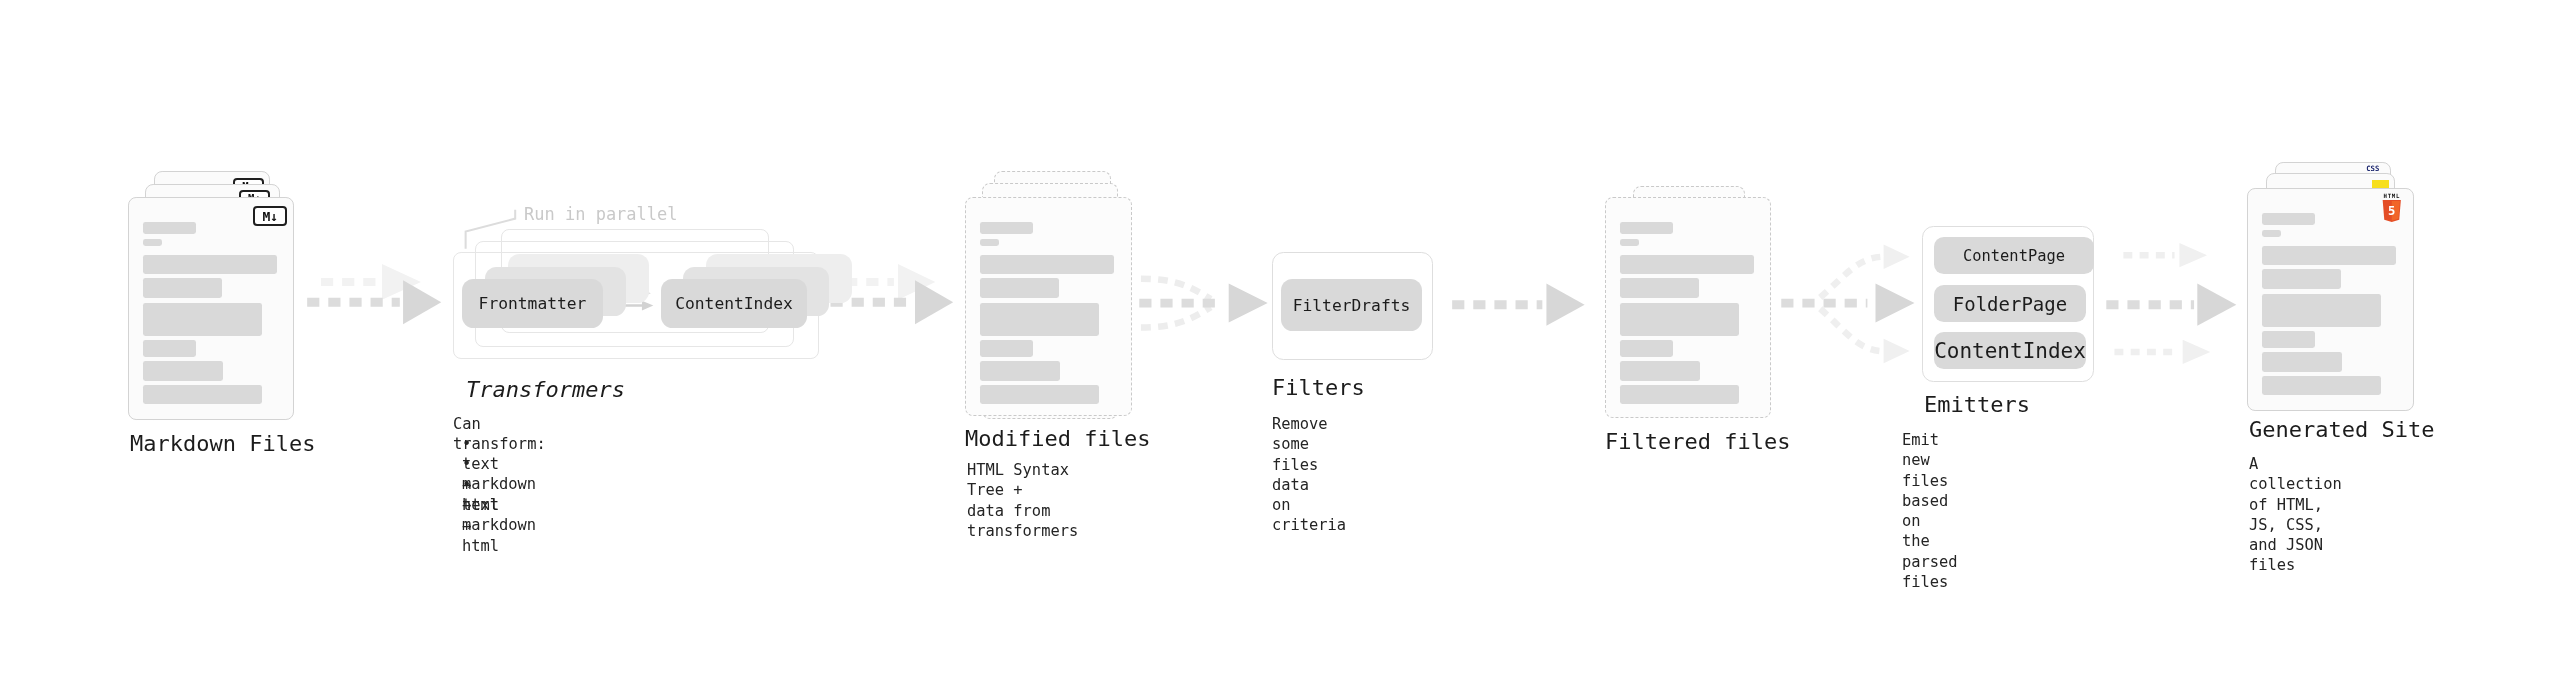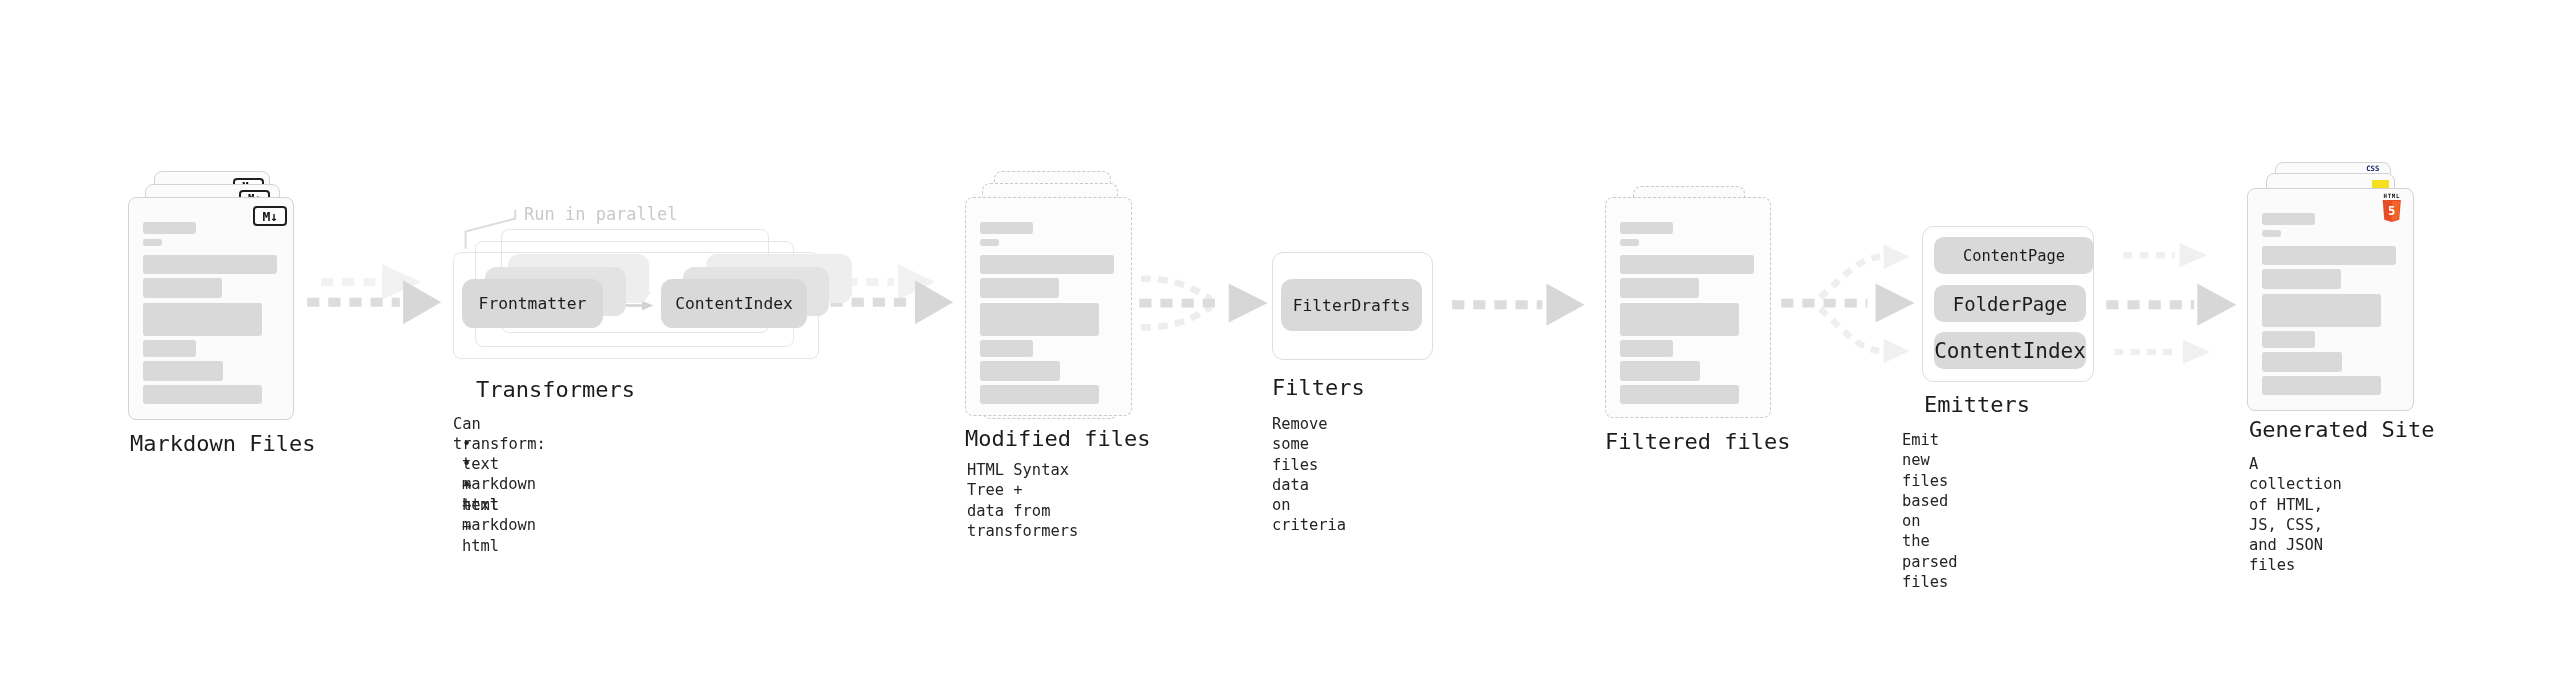--- a/index.html
+++ b/index.html
@@ -133,21 +133,21 @@
     <div class="outline-box" style="left:453px;top:252px;width:366px;height:107px;"></div>
 
     <div class="node-btn ghost2" style="left:508px;top:254px;width:141px;height:49px;"></div>
     <div class="node-btn ghost1" style="left:485px;top:267px;width:141px;height:49px;"></div>
     <div class="node-btn" style="left:462px;top:279px;width:141px;height:49px;">Frontmatter</div>
 
     <div class="node-btn ghost2" style="left:706px;top:254px;width:146px;height:49px;"></div>
     <div class="node-btn ghost1" style="left:683px;top:267px;width:146px;height:49px;"></div>
     <div class="node-btn" style="left:661px;top:279px;width:146px;height:49px;">ContentIndex</div>
 
-    <div class="stage-title" style="left:476px;top:377px;">Transformers</div>
+    <div class="stage-title" style="left:466px;top:377px;font-style:italic;">Transformers</div>
     <div class="stage-desc" style="left:453px;top:414px;">Can transform:</div>
     <div class="stage-desc" style="left:462px;top:434px;">• text → text</div>
     <div class="stage-desc" style="left:462px;top:454px;">• markdown → markdown</div>
     <div class="stage-desc" style="left:462px;top:475px;">• html → html</div>
   </div>
 
   <div class="stage">
     <div class="card dashed" style="left:994px;top:171px;width:117px;height:244px;"></div>
     <div class="card dashed" style="left:982px;top:183px;width:136px;height:236px;"></div>
     <div class="card dashed" style="left:965px;top:197px;width:167px;height:219px;">

